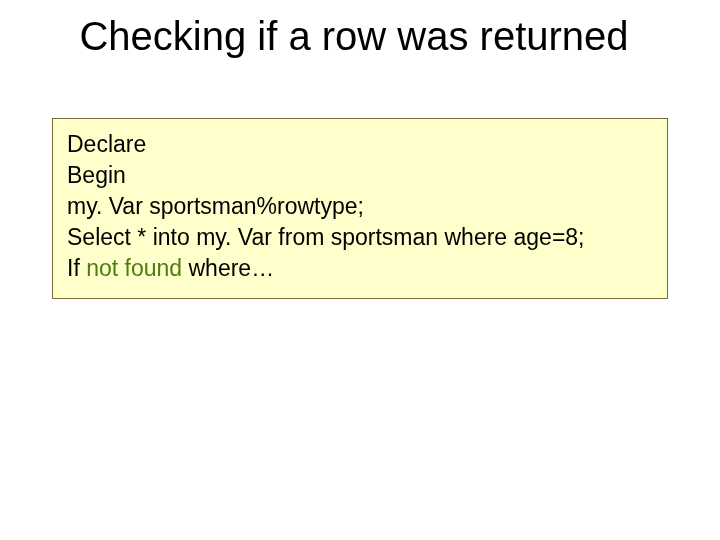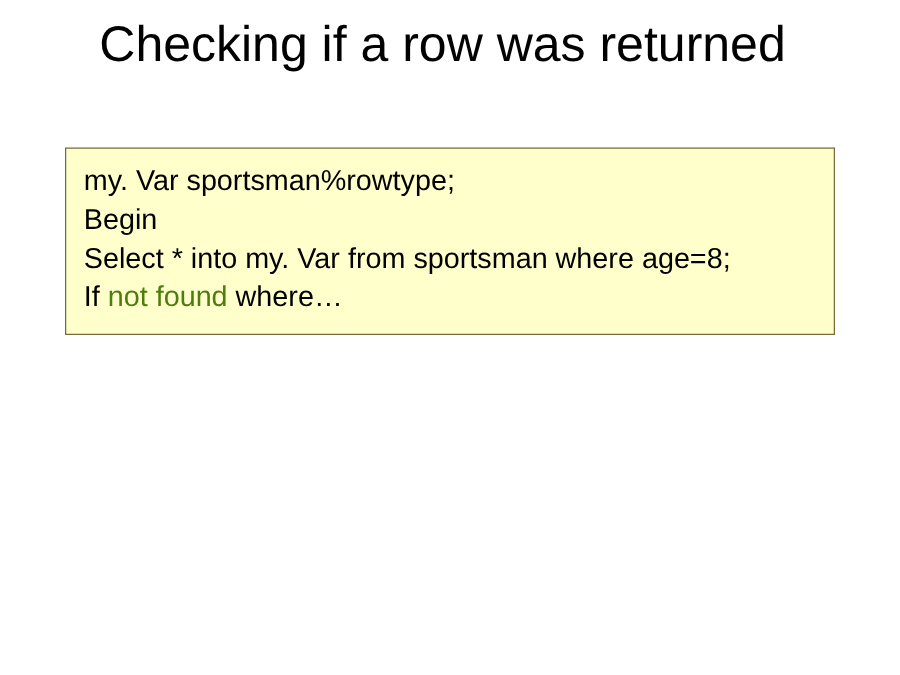--- a/index.html
+++ b/index.html
@@ -44,18 +44,19 @@
   }
   .nf { color: #4d7c0f; }
 </style>
 </head>
 <body>
 
 <div class="slide">
   <div class="title">Checking if a row was returned</div>
 
   <div class="codebox">
+    <div class="line">Declare</div>
+    <div class="line">Begin</div>
     <div class="line">my. Var sportsman%rowtype;</div>
-    <div class="line">Begin</div>
     <div class="line">Select * into my. Var from sportsman where age=8;</div>
     <div class="line"><span>If </span><span class="nf">not found</span><span> where…</span></div>
   </div>
 </div>
 
 </body></html>

